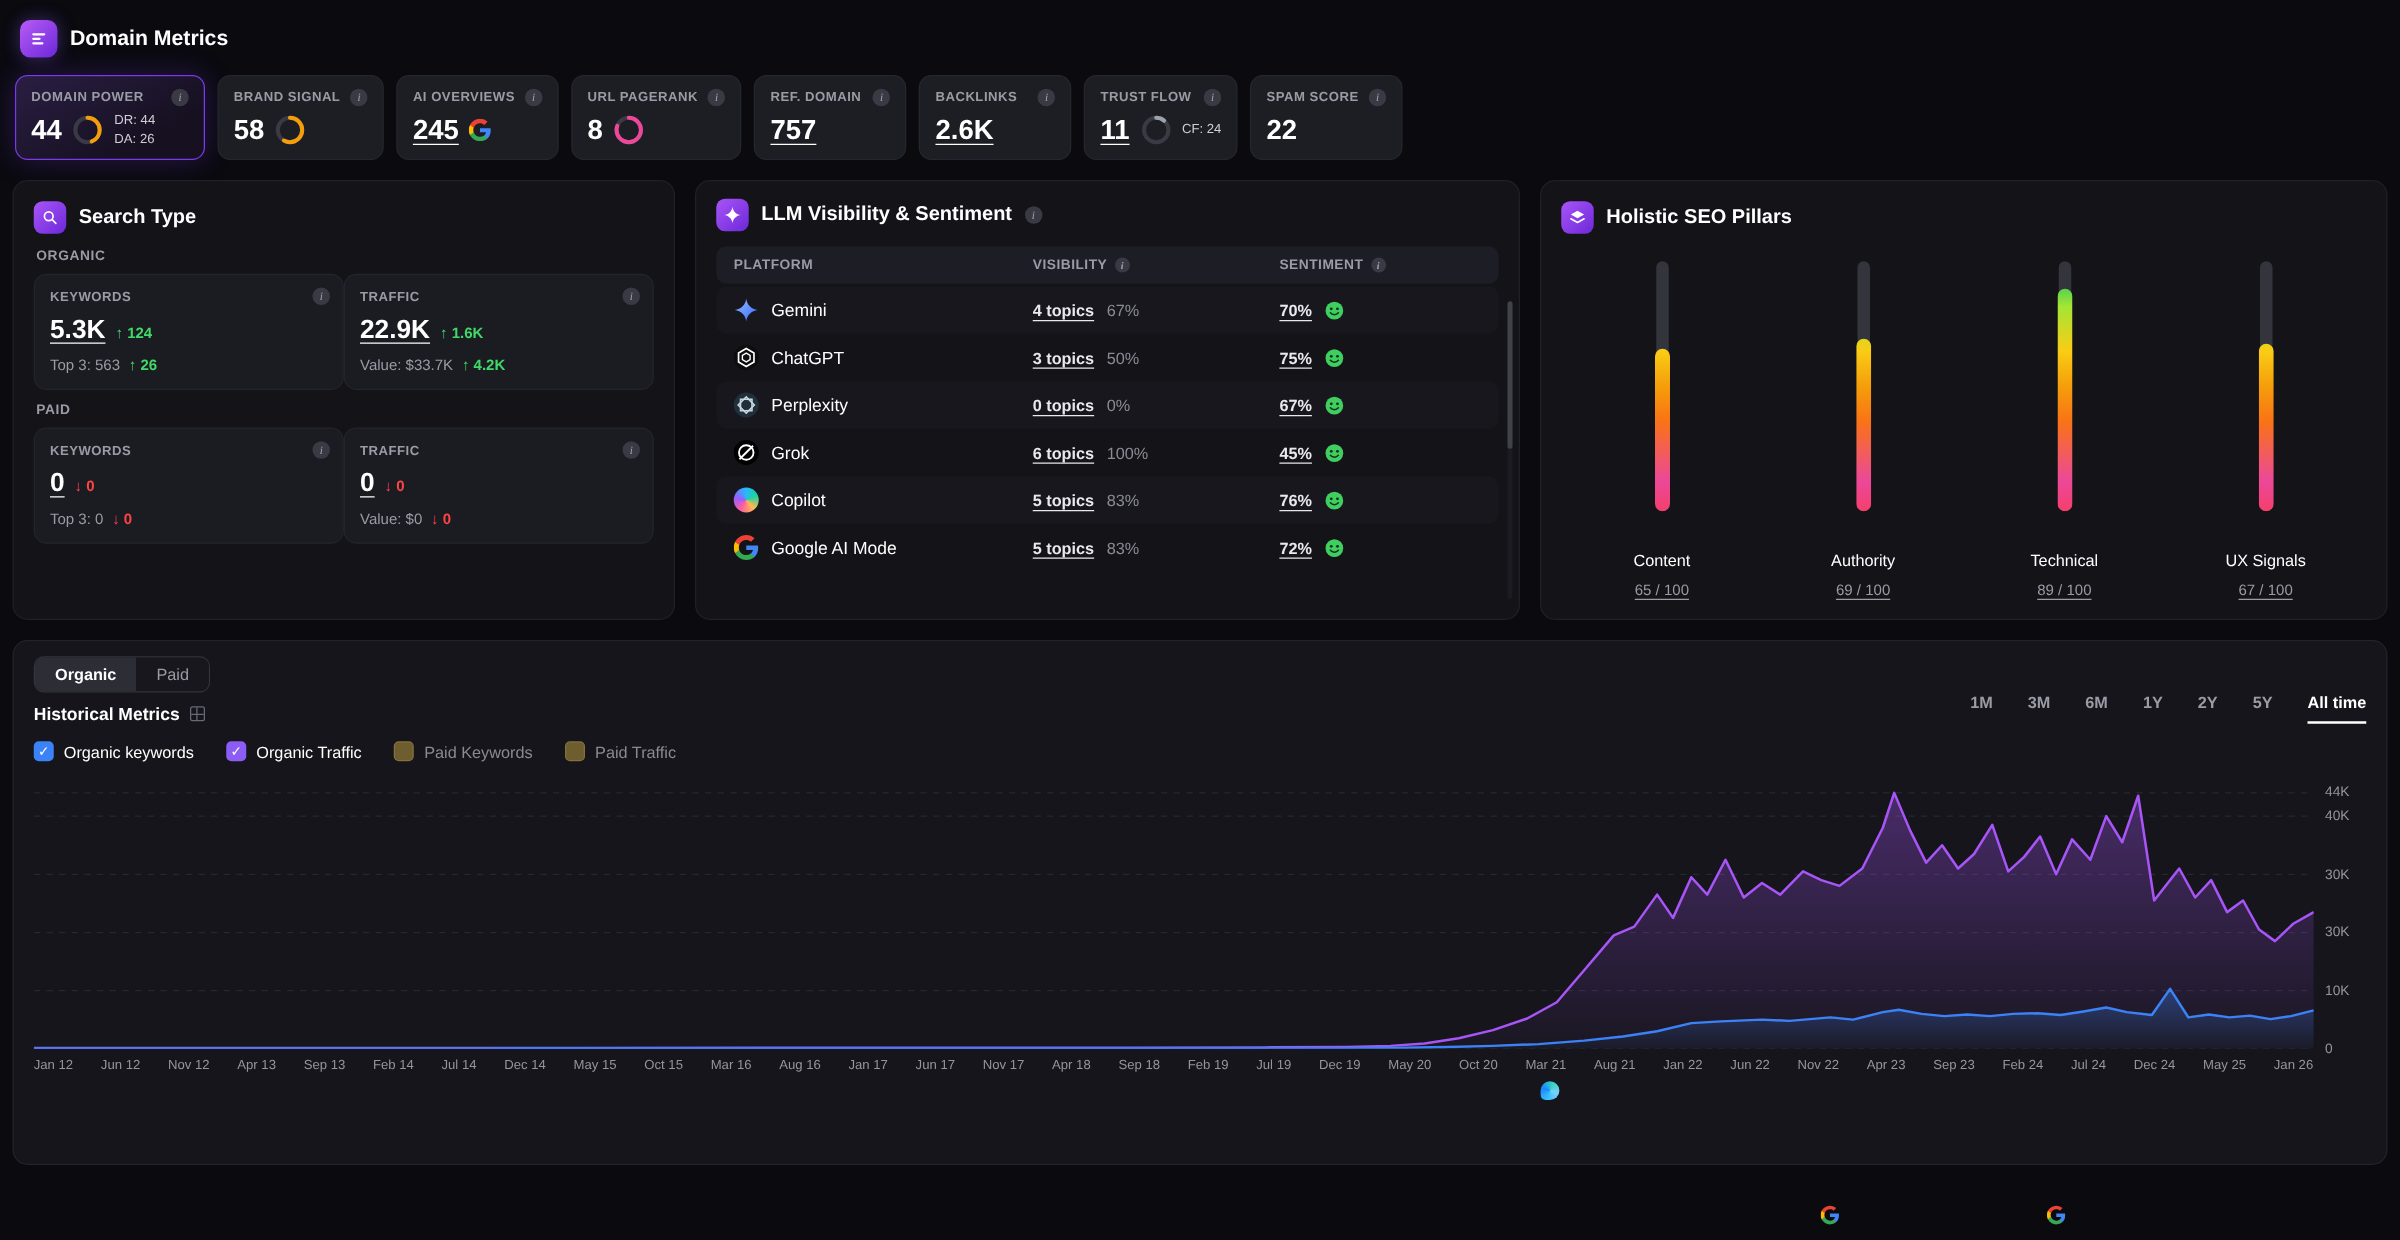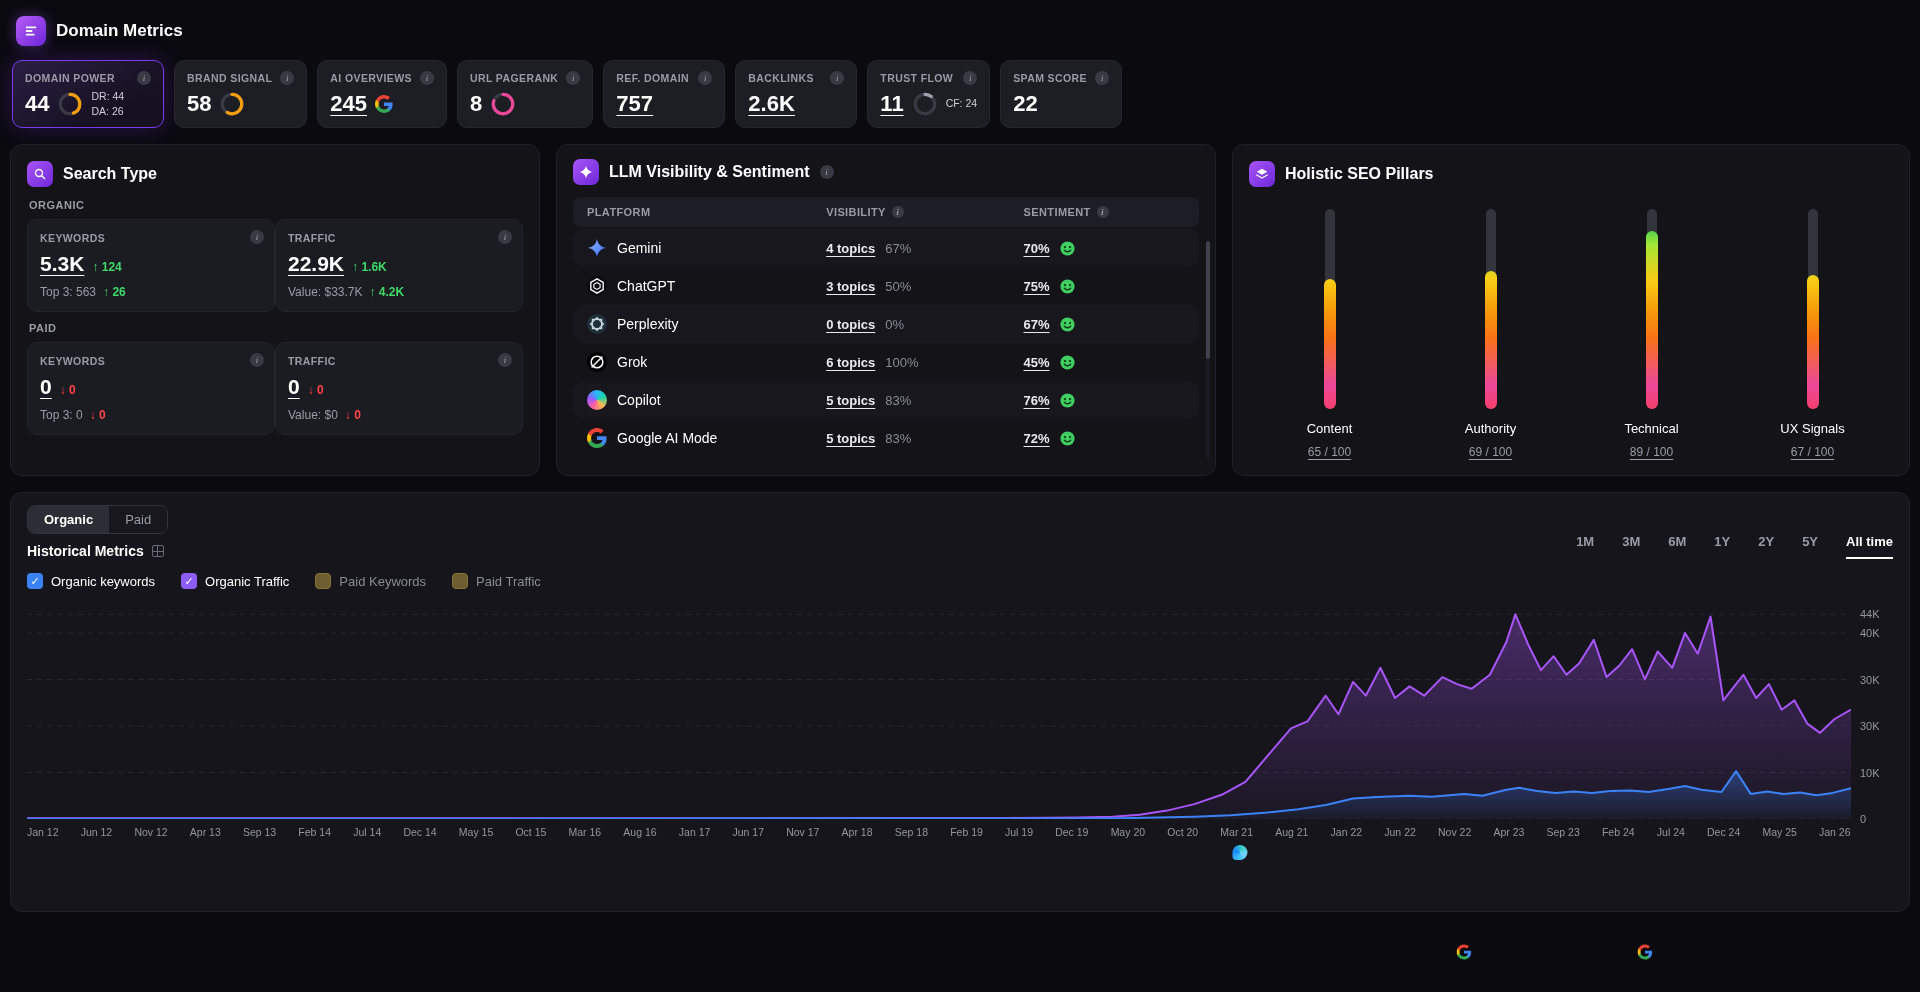--- a/index.html
+++ b/index.html
@@ -82,21 +82,21 @@
   .scroll-thumb{width:4px;height:118px;border-radius:2px;background:#41414b}
 
   
   .p-pillars{flex:1;padding:16px}
   .pillars{display:flex;justify-content:space-around;margin-top:22px}
   .pillar{display:flex;flex-direction:column;align-items:center;width:130px}
   .ptrack{width:10px;height:200px;border-radius:5px;background:#34343c;position:relative}
   .pfill{position:absolute;left:-1px;right:-1px;bottom:0;border-radius:6px;overflow:hidden}
   .pfill-grad{position:absolute;left:0;right:0;bottom:0;height:200px;
               background:linear-gradient(to top,#f43f6b 0%,#ec4899 12%,#f97316 36%,#f59e0b 50%,#facc15 64%,#a3e635 82%,#22c55e 94%)}
-  .pname{margin-top:12px;font-size:13px}
+  .pname{margin-top:32px;font-size:13px}
   .pscore{margin-top:9px;font-size:12px;color:#9b9ba6;text-decoration:underline;text-underline-offset:3px;cursor:pointer}
 
   
   .bottom-panel{margin-top:16px;background:#15151b;border:1px solid #23232b;border-radius:12px;
                 padding:12px 16px 8px;height:420px}
   .tabs{display:inline-flex;border:1px solid #34343d;border-radius:8px;overflow:hidden}
   .tab{padding:6px 16px;font-size:13px;color:#9b9ba6;background:#17171d;cursor:pointer}
   .tab.active{background:#2d2d36;color:#fff;font-weight:bold}
   .hm-row{display:flex;align-items:flex-end;justify-content:space-between;}
   .hm-title{font-size:14px;font-weight:bold;display:flex;align-items:center;gap:8px}

